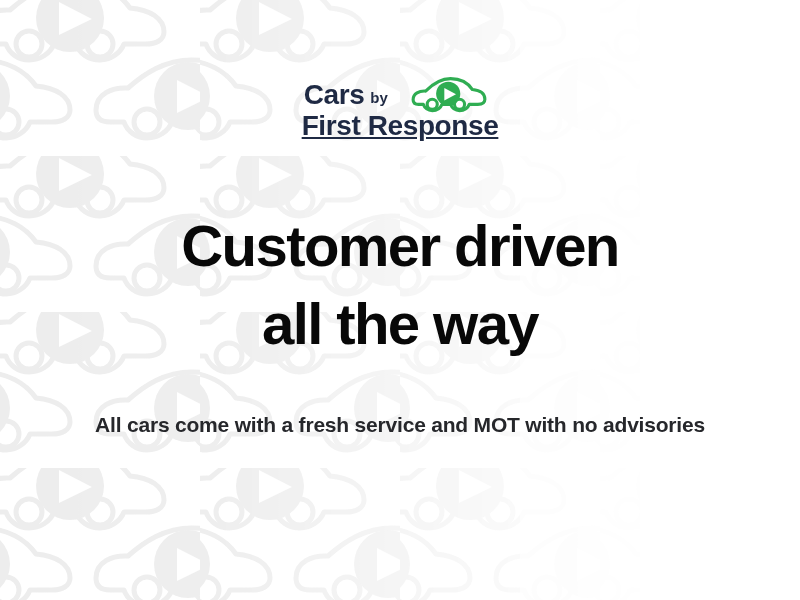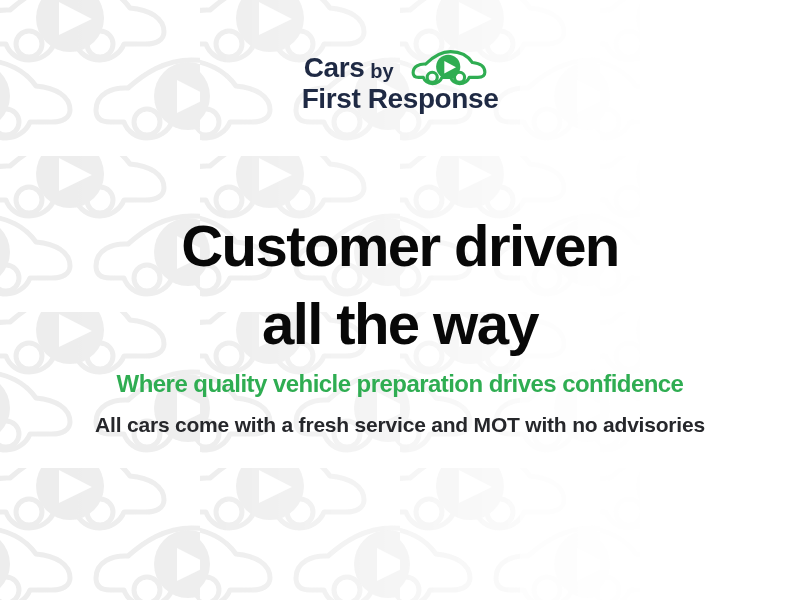--- a/index.html
+++ b/index.html
@@ -55,57 +55,59 @@
     position: absolute;
     left: 0;
     right: 0;
     top: 52px;
     display: flex;
     justify-content: center;
   }
   .logo-inner {
     display: block;
     position: relative;
+    margin-top: 27px;
   }
   .logo-row1 {
     display: flex;
     align-items: flex-end;
     gap: 6px;
     height: 30px;
     padding-left: 2px;
   }
   .logo-cars {
     font-size: 28px;
     font-weight: bold;
     color: #1f2a44;
     letter-spacing: -0.4px;
     line-height: 28px;
   }
   .logo-by {
-    font-size: 20px;
+    font-size: 15px;
     font-weight: bold;
     color: #1f2a44;
     line-height: 20px;
     padding-bottom: 1px;
   }
   .logo-caricon {
     position: absolute;
     left: 108px;
     top: -6px;
     width: 78px;
     height: 42px;
   }
   .logo-row2 {
     font-size: 28px;
     font-weight: bold;
     color: #1f2a44;
     letter-spacing: -0.4px;
     line-height: 30px;
     margin-top: 2px;
     white-space: nowrap;
+    text-decoration: underline;
   }
 
   
   .headline {
     position: absolute;
     left: 0;
     right: 0;
     top: 207px;
     text-align: center;
     color: #080808;
@@ -251,20 +253,19 @@
 
         <div class="logo-row2">First Response</div>
       </div>
     </div>
 
     <div class="headline">
       <span class="hl-line">Customer driven</span>
       <span class="hl-line">all the way</span>
     </div>
 
-    <div class="subheading">Where quality vehicle preparation drives confidence</div>
 
     <div class="body-copy">
       <span class="bc-line">All cars come with a fresh service and MOT with no advisories</span>
     </div>
 
   </div>
 </div>
 
 </body></html>

